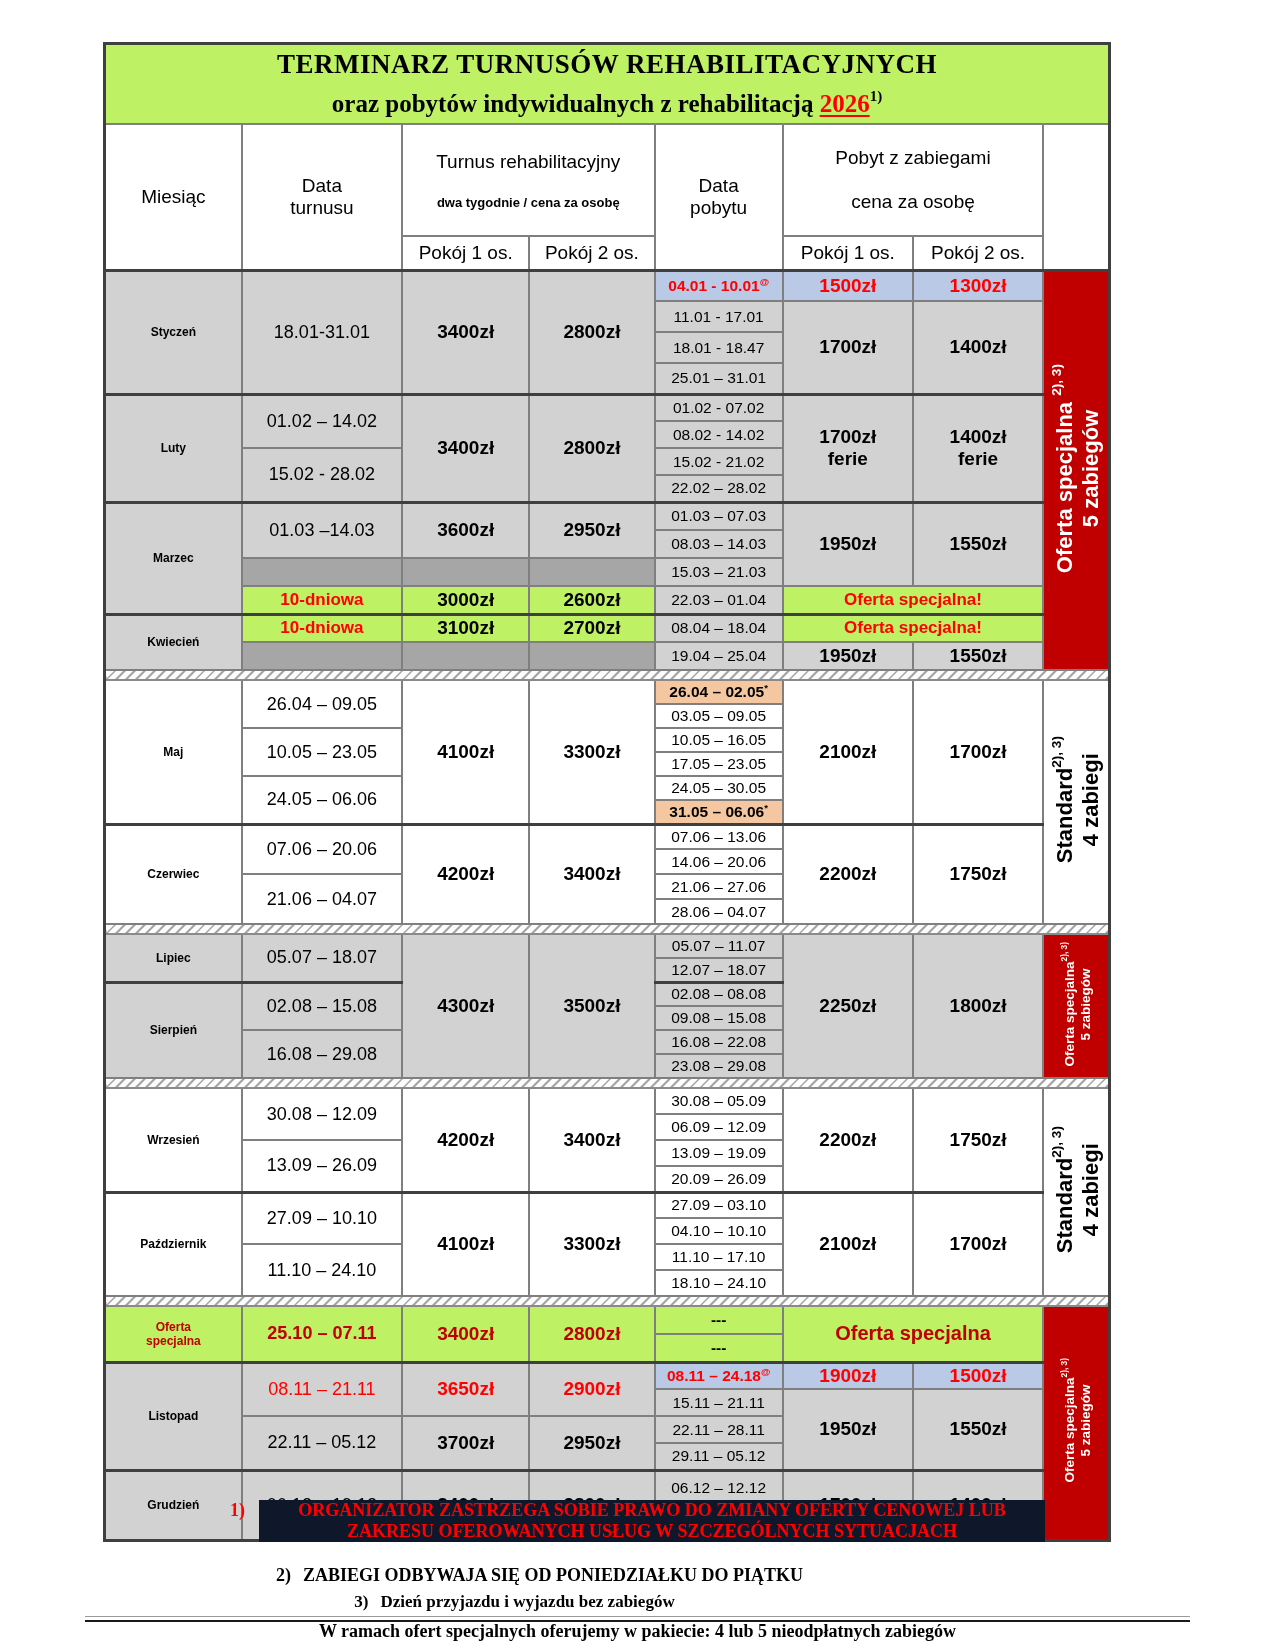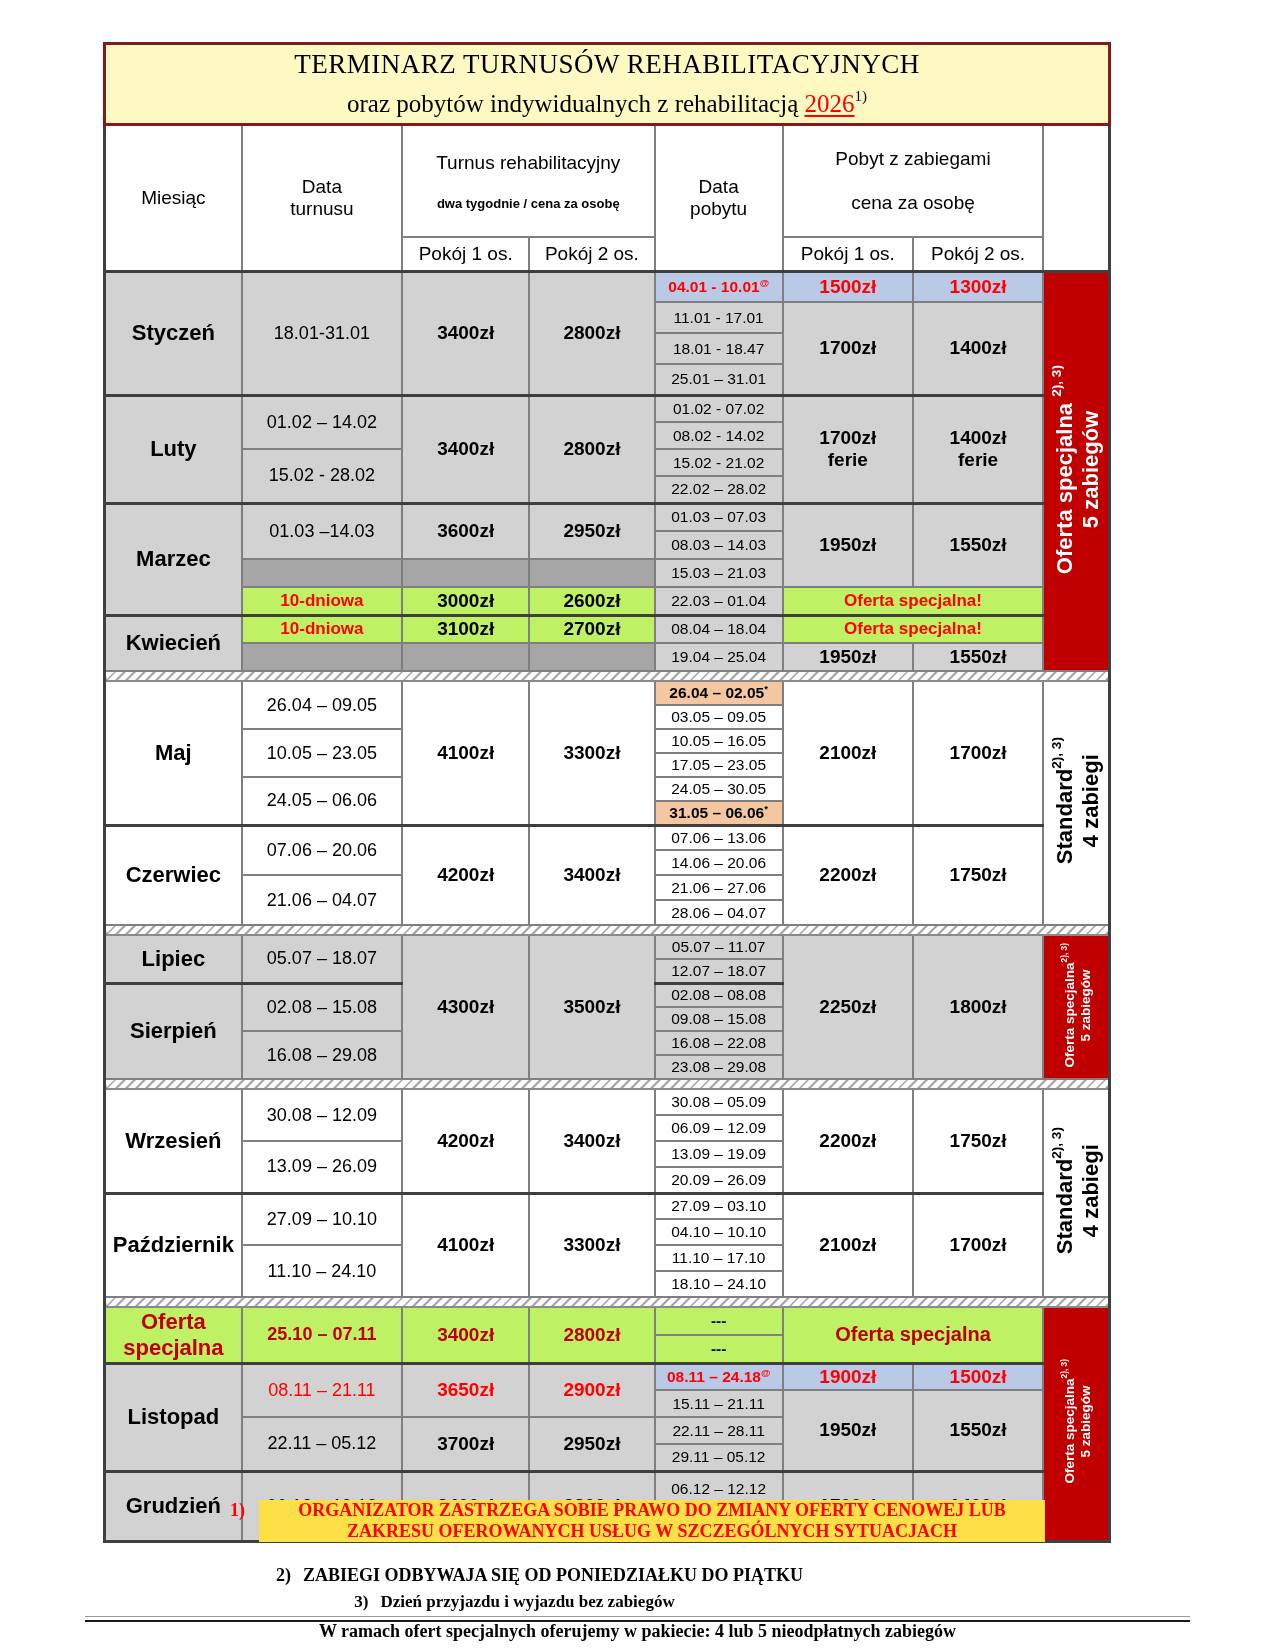--- a/index.html
+++ b/index.html
@@ -5,32 +5,32 @@
   html,body{margin:0;padding:0;background:#fff}
   body{width:1275px;height:1650px;font-family:"Liberation Sans",sans-serif;color:#000;position:relative}
   .tbl-wrap{position:absolute;left:103px;top:42px;width:1008px}
   table{border-collapse:collapse;table-layout:fixed;width:100%;border:3px solid #3f3f3f}
   td{border:2px solid #7f7f7f;text-align:center;vertical-align:middle;padding:0 2px;overflow:hidden}
   tr.sec>td{border-top:3px solid #3f3f3f}
   
   .g{background:#d2d2d2}.w{background:#fff}.cr{background:#bef264}.bl{background:#b9c9e6}
   .sal{background:#f4c7a1}.dk{background:#a6a6a6}
   
-  .month{font-weight:bold;font-size:22px;white-space:pre-line}
+  .month{font-weight:bold;font-size:12px;white-space:pre-line}
   .tdate{font-size:18px}
   .price{font-weight:bold;font-size:19px}
   .pd{font-size:15.5px}
   .b{font-weight:bold}
   .red{color:#ff0000}
   .dred{color:#c00000}
   .offer{font-size:17px;font-weight:bold;color:#ff0000}
   .offer-big{font-size:20px;font-weight:bold;color:#c00000}
   .sup-mark{font-size:62%;vertical-align:super}
   
-  .title-cell{background:#fef9c3;font-family:"Liberation Serif",serif;font-weight:normal;height:78px;border:3px solid #7f1d1d}
+  .title-cell{background:#bef264;font-family:"Liberation Serif",serif;font-weight:bold;height:78px;border:1px solid #7f1d1d}
   .title-l1{font-size:27px;letter-spacing:.5px}
   .title-l2{font-size:25px;margin-top:10px}
   .year{color:#ff0000;text-decoration:underline}
   .year-sup{font-size:60%;vertical-align:super;color:#000;text-decoration:none;display:inline-block;transform:translateY(-2px)}
   
   .hc{background:#fff;font-size:19px;white-space:pre-line}
   .hdr-sub{font-size:13px;font-weight:bold}
   .hr1{height:48px}.hr2{height:34px}
   
   .banner{background:#c00000;color:#fff;padding:0}
@@ -39,21 +39,21 @@
   .v-lg{font-size:22px}
   .v-sm{font-size:13.5px;line-height:1.2}
   .v-std{font-size:22px}
   
   .r31{height:31px}.r28{height:28px}.r27{height:27px}.r26{height:26px}.r25{height:25px}.r24{height:24px}.r35{height:35px}
   tr.div>td{height:8px;padding:0;background:repeating-linear-gradient(135deg,#fdfdfd 0 5px,#a3a3a3 5px 7px);border-top:2px solid #8a8a8a;border-bottom:2px solid #8a8a8a}
   .ferie div{line-height:1.15}
   
   .fn{ text-align:center;font-family:"Liberation Serif",serif;font-weight:bold}
   .fn1{position:absolute;left:0;top:1500px;width:1275px;font-size:18px}
-  .fn1 .t{color:#ff0000;background:#fde047;padding:0 3px;display:inline-block;max-width:780px}
+  .fn1 .t{color:#ff0000;background:#0f172a;padding:0 3px;display:inline-block;max-width:780px}
   .fn1 .m{color:#ff0000;vertical-align:top;margin-right:14px}
   .fn2{position:absolute;left:0;top:1565px;width:1079px;font-size:18px}
   .fn3{position:absolute;left:0;top:1592px;width:1029px;font-size:17px}
   .fn .m2{margin-right:12px}
   .rule{position:absolute;left:85px;top:1616px;width:1105px;height:3px;border-top:1px solid #9a9a9a;border-bottom:2px solid #1a1a1a}
   .bottom1{position:absolute;left:0;top:1621px;width:1275px;font-size:18px}
   .bottom2{position:absolute;left:0;top:1627px;width:1275px;font-size:21px;top:1624px;padding-top:22px}
 </style>
 </head>
 <body>

